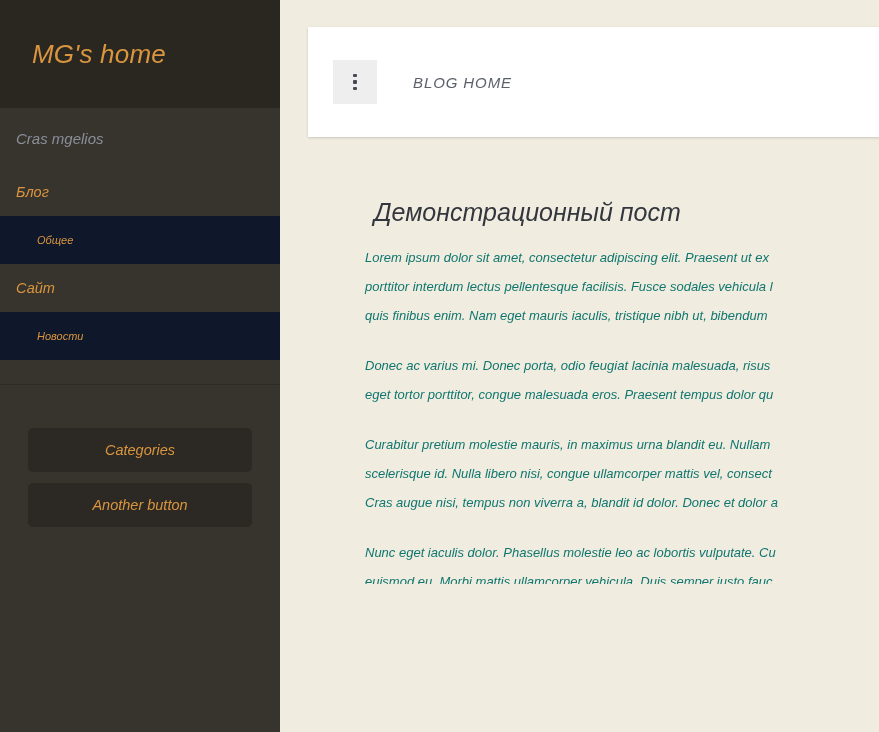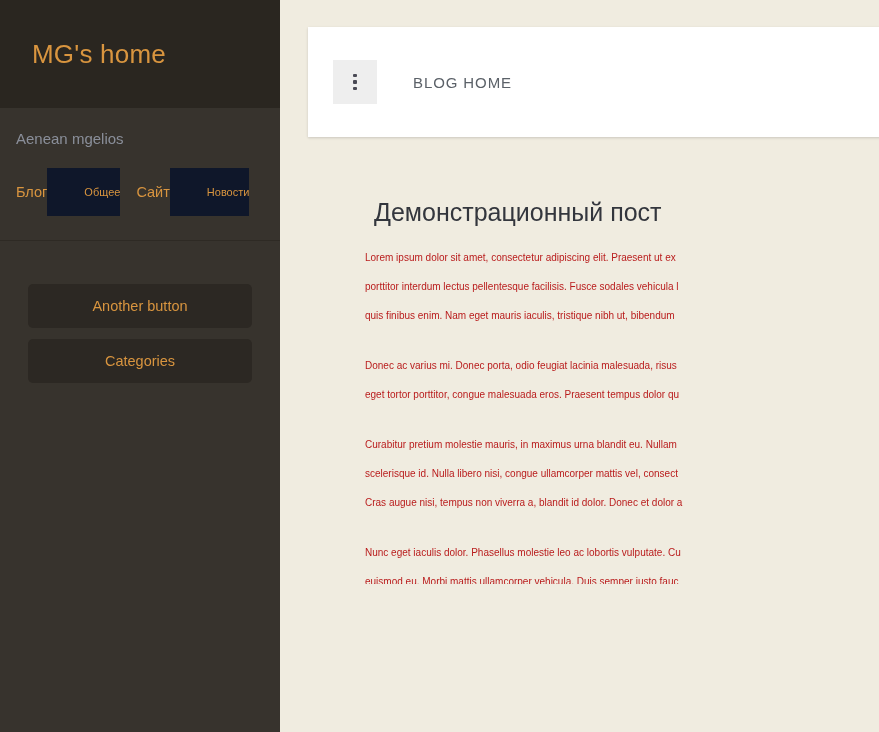--- a/index.html
+++ b/index.html
@@ -1,16 +1,16 @@
 <!DOCTYPE html>
 <html><head>
 <meta charset="utf-8">
 <title>MG's home</title>
 <style>
-  * { box-sizing: border-box; margin: 0; padding: 0; }
+  * { box-sizing: border-box; margin: 0; padding: 0; font-style: italic; }
 
   html, body {
     width: 879px;
     height: 732px;
     overflow: hidden;
   }
 
   body {
     font-family: "Liberation Sans", sans-serif;
     background: #f0ece0;
@@ -49,20 +49,21 @@
     display: flex;
     align-items: center;
     padding-left: 16px;
     color: #8a8f9a;
     font-size: 15px;
     background: #37332d;
   }
 
   .nav {
     display: flex;
+    flex-direction: column;
   }
 
   .nav-group-label {
     height: 48px;
     display: flex;
     align-items: center;
     padding-left: 16px;
     color: #d9953f;
     font-size: 14.5px;
     background: #37332d;
@@ -168,22 +169,22 @@
     font-size: 25px;
     font-weight: normal;
     color: #33363d;
     line-height: 1.2;
     margin-bottom: 16px;
     white-space: nowrap;
     margin-left: 9px;
   }
 
   .post-body p {
-    color: #b91c1c;
-    font-size: 10px;
+    color: #0f766e;
+    font-size: 13px;
     line-height: 29px;
     white-space: nowrap;
     margin-bottom: 21px;
   }
   .post-body p:last-child { margin-bottom: 15px; }
 
   .post-divider-wrap {
     position: relative;
     margin-top: 43px;
     height: 1px;
@@ -202,34 +203,34 @@
 </style>
 </head>
 <body>
 
 <aside class="sidebar">
 
   <div class="sidebar-brand">
     <h1 class="sidebar-brand-title">MG's home</h1>
   </div>
 
-  <div class="sidebar-greeting">Aenean mgelios</div>
+  <div class="sidebar-greeting">Cras mgelios</div>
 
   <nav class="nav">
     <div class="nav-group-label">Блог</div>
     <div class="nav-item">Общее</div>
     <div class="nav-group-label">Сайт</div>
     <div class="nav-item">Новости</div>
   </nav>
 
   <div class="nav-spacer"></div>
 
   <div class="sidebar-widgets">
+    <button class="side-button">Categories</button>
     <button class="side-button">Another button</button>
-    <button class="side-button">Categories</button>
   </div>
 
 </aside>
 
 <main class="main">
 
   <div class="topbar-card">
     <button class="menu-button">
       <span class="dots-icon">
         <span></span>

